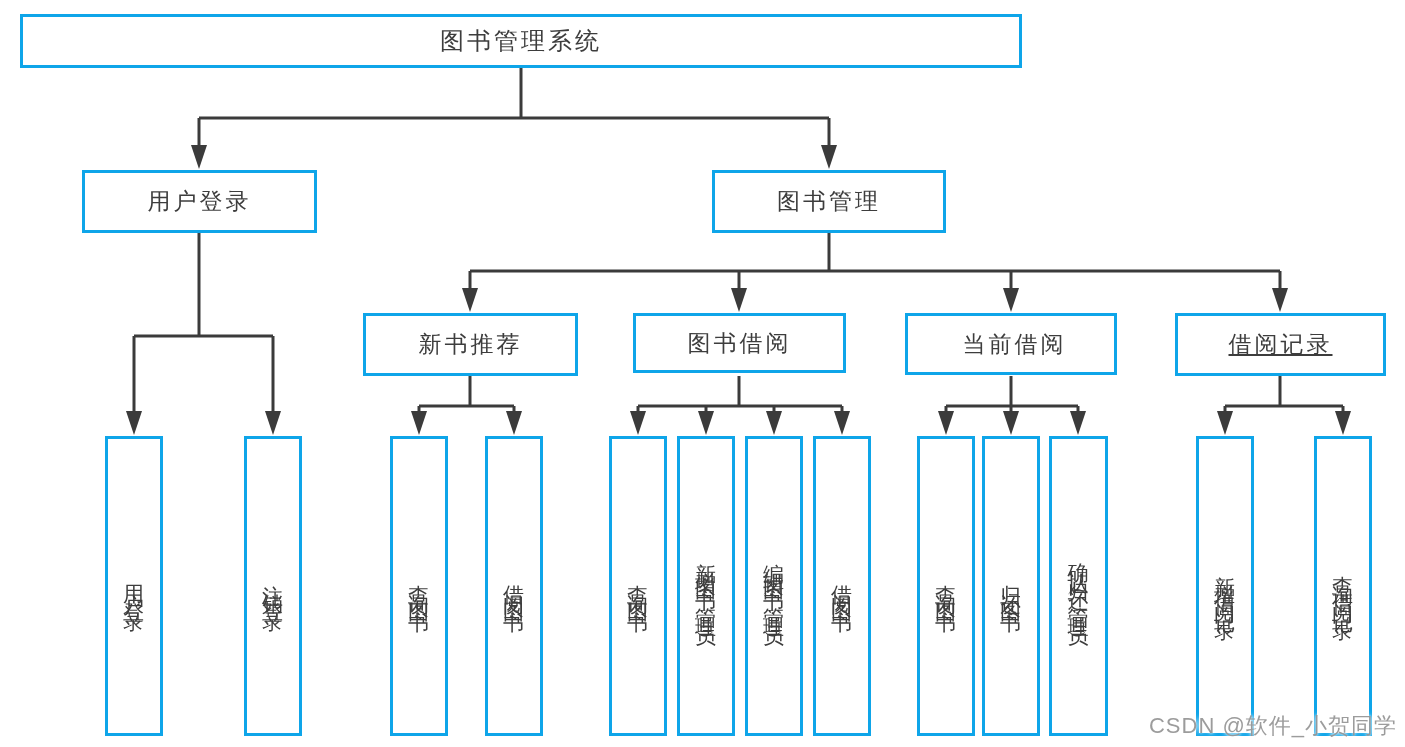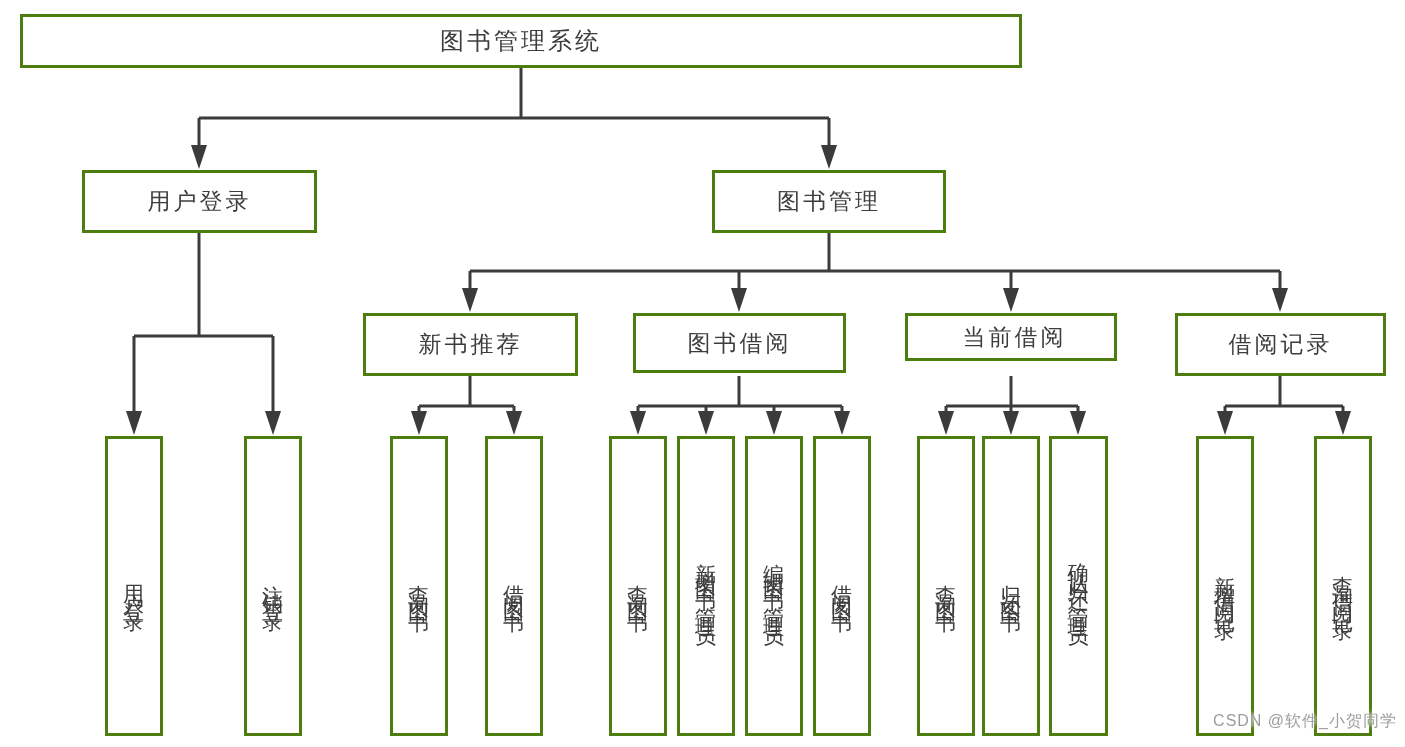--- a/index.html
+++ b/index.html
@@ -18,21 +18,21 @@
   .connectors {
     position: absolute;
     left: 0; top: 0;
     width: 1405px;
     height: 747px;
   }
   .node {
     position: absolute;
     box-sizing: border-box;
     background: #ffffff;
-    border: 3px solid #4d7c0f;
+    border: 3px solid #0ea5e9;
     display: flex;
     align-items: center;
     justify-content: center;
     color: #3d3d3d;
   }
   .hbox {
     font-size: 23px;
     letter-spacing: 3px;
     white-space: nowrap;
   }
@@ -47,42 +47,42 @@
     white-space: nowrap;
   }
   
   #n-root  { left: 20px;  top: 14px;  width: 1002px; height: 54px; }
   
   #n-login { left: 82px;  top: 170px; width: 235px; height: 63px; }
   #n-mgmt  { left: 712px; top: 170px; width: 234px; height: 63px; justify-content: center; }
   
   #n-new   { left: 363px;  top: 313px; width: 215px; height: 63px; align-items: center; }
   #n-brw   { left: 633px;  top: 313px; width: 213px; height: 60px; }
-  #n-cur   { left: 905px;  top: 313px; width: 212px; height: 48px; padding-left: 7px; }
-  #n-rec   { left: 1175px; top: 313px; width: 211px; height: 63px; }
+  #n-cur   { left: 905px;  top: 313px; width: 212px; height: 62px; padding-left: 7px; }
+  #n-rec   { left: 1175px; top: 313px; width: 211px; height: 63px; text-decoration: underline; }
   
   .leaf { top: 436px; width: 58px; height: 300px; }
   #l1  { left: 105px; }
   #l2  { left: 244px; }
   #l3  { left: 390px; }
   #l4  { left: 485px; }
   #l5  { left: 609px; }
   #l6  { left: 677px; }
   #l7  { left: 745px; }
   #l8  { left: 813px; }
   #l9  { left: 917px; }
   #l10 { left: 982px; }
   #l11 { left: 1049px; width: 59px; }
   #l12 { left: 1196px; }
   #l13 { left: 1314px; }
   .watermark {
     position: absolute;
     right: 8px;
     top: 711px;
-    font-size: 16px;
+    font-size: 22px;
     color: rgba(148,148,148,0.92);
     letter-spacing: 1px;
     text-shadow: 0 0 3px #ffffff, 0 0 6px #ffffff;
     white-space: nowrap;
   }
 </style>
 </head>
 <body>
 
 <div class="stage">

